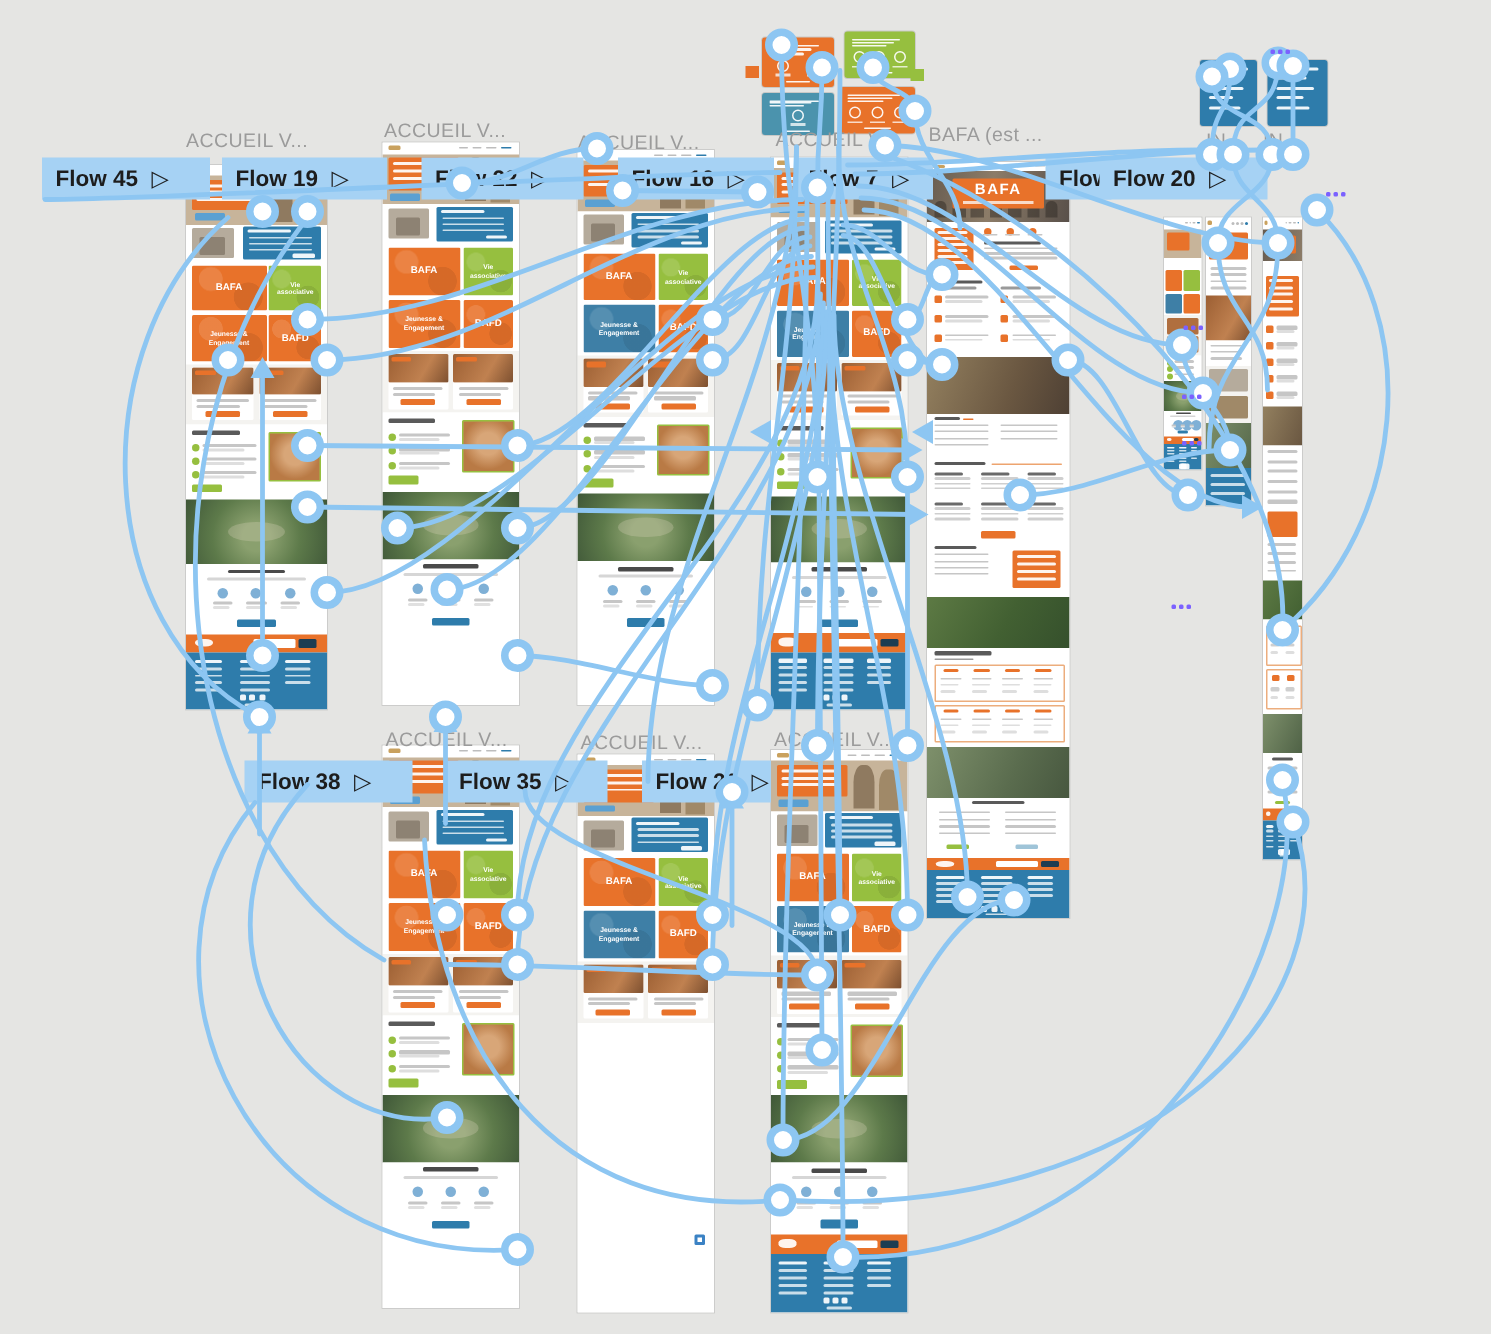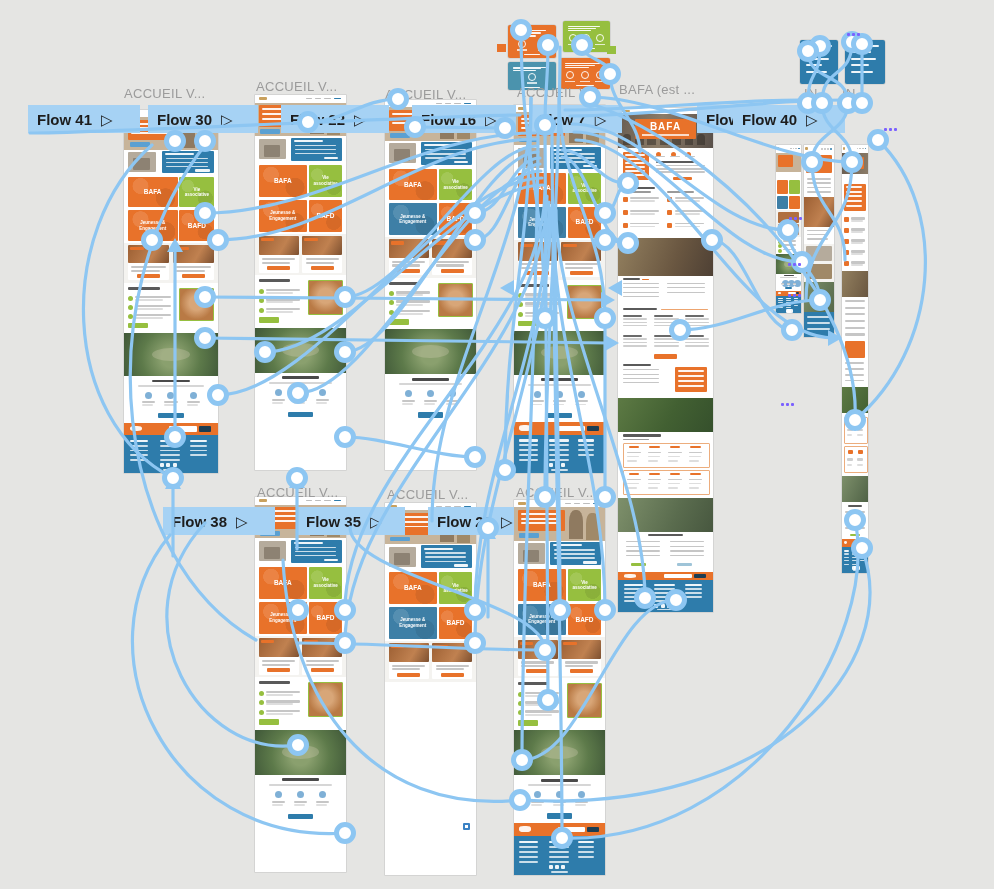--- a/index.html
+++ b/index.html
@@ -1239,44 +1239,44 @@
       <div class="frame-title" style="left: 517px; top: 85px;">ACCUEIL V...</div>
       <div class="frame-title" style="left: 619px; top: 82px;">BAFA (est ...</div>
       <div class="frame-title" style="left: 257px; top: 485px;">ACCUEIL V...</div>
       <div class="frame-title" style="left: 387px; top: 487px;">ACCUEIL V...</div>
       <div class="frame-title" style="left: 516px; top: 485px;">ACCUEIL V...</div>
       <div class="frame-title" style="left: 804px; top: 86px;">IN...</div>
       <div class="frame-title" style="left: 842px; top: 86px;">IN...</div>
     </div>
   <div id="chips-layer">
       <div class="chip" style="left: 28px; top: 105px; width: 112px; box-sizing: border-box;">
-        <span class="lbl">Flow 41</span>
+        <span class="lbl">Flow 45</span>
         <span class="tri">▷</span>
       </div>
       <div class="chip" style="left: 148px; top: 105px; width: 110px; box-sizing: border-box;">
-        <span class="lbl">Flow 30</span>
+        <span class="lbl">Flow 19</span>
         <span class="tri">▷</span>
       </div>
       <div class="chip" style="left: 281px; top: 105px; width: 108px; box-sizing: border-box;">
         <span class="lbl">Flow 22</span>
         <span class="tri">▷</span>
       </div>
       <div class="chip" style="left: 412px; top: 105px; width: 104px; box-sizing: border-box;">
         <span class="lbl">Flow 16</span>
         <span class="tri">▷</span>
       </div>
       <div class="chip" style="left: 530px; top: 105px; width: 92px; box-sizing: border-box;">
         <span class="lbl">Flow 7</span>
         <span class="tri">▷</span>
       </div>
       <div class="chip" style="left: 697px; top: 105px; width: 44px; box-sizing: border-box;">
         <span class="lbl">Flow</span>
       </div>
       <div class="chip" style="left: 733px; top: 105px; width: 112px; box-sizing: border-box;">
-        <span class="lbl">Flow 40</span>
+        <span class="lbl">Flow 20</span>
         <span class="tri">▷</span>
       </div>
       <div class="chip" style="left: 163px; top: 507px; width: 112px; box-sizing: border-box;">
         <span class="lbl">Flow 38</span>
         <span class="tri">▷</span>
       </div>
       <div class="chip" style="left: 297px; top: 507px; width: 108px; box-sizing: border-box;">
         <span class="lbl">Flow 35</span>
         <span class="tri">▷</span>
       </div>

